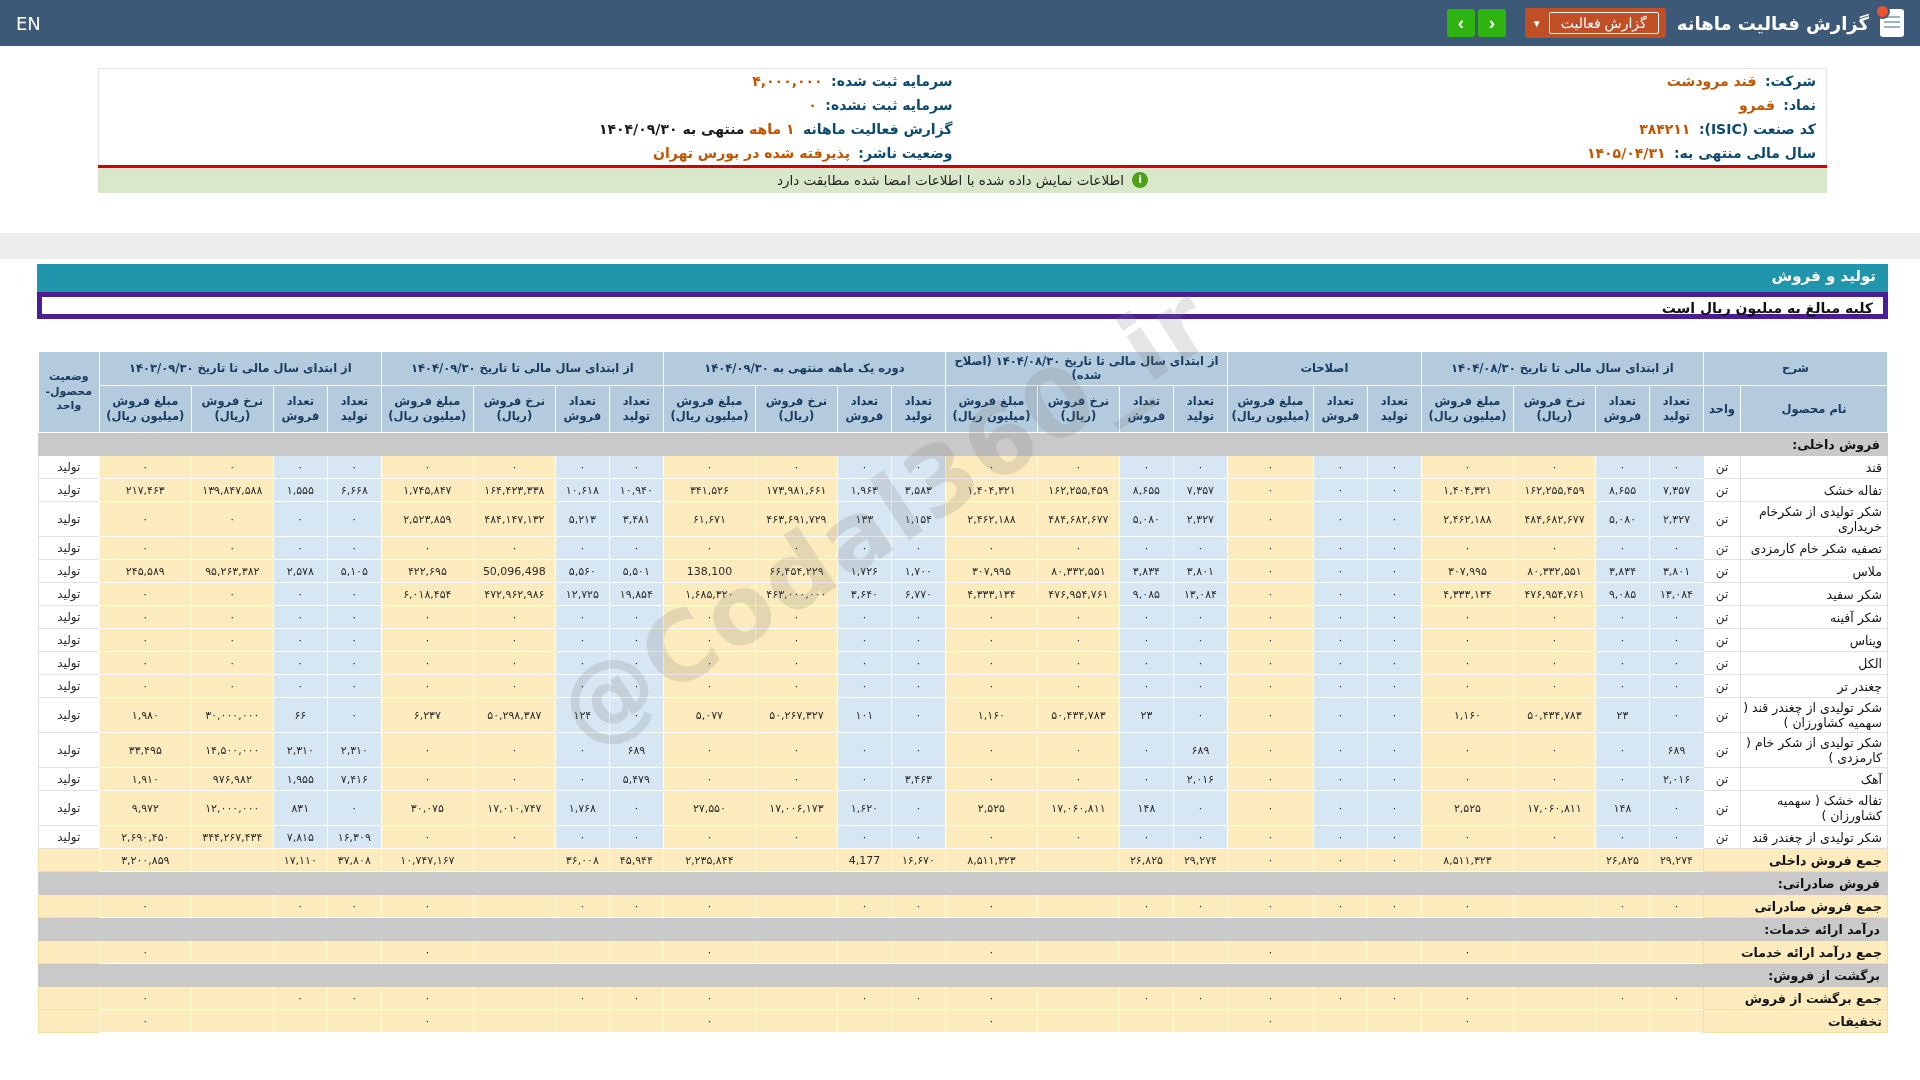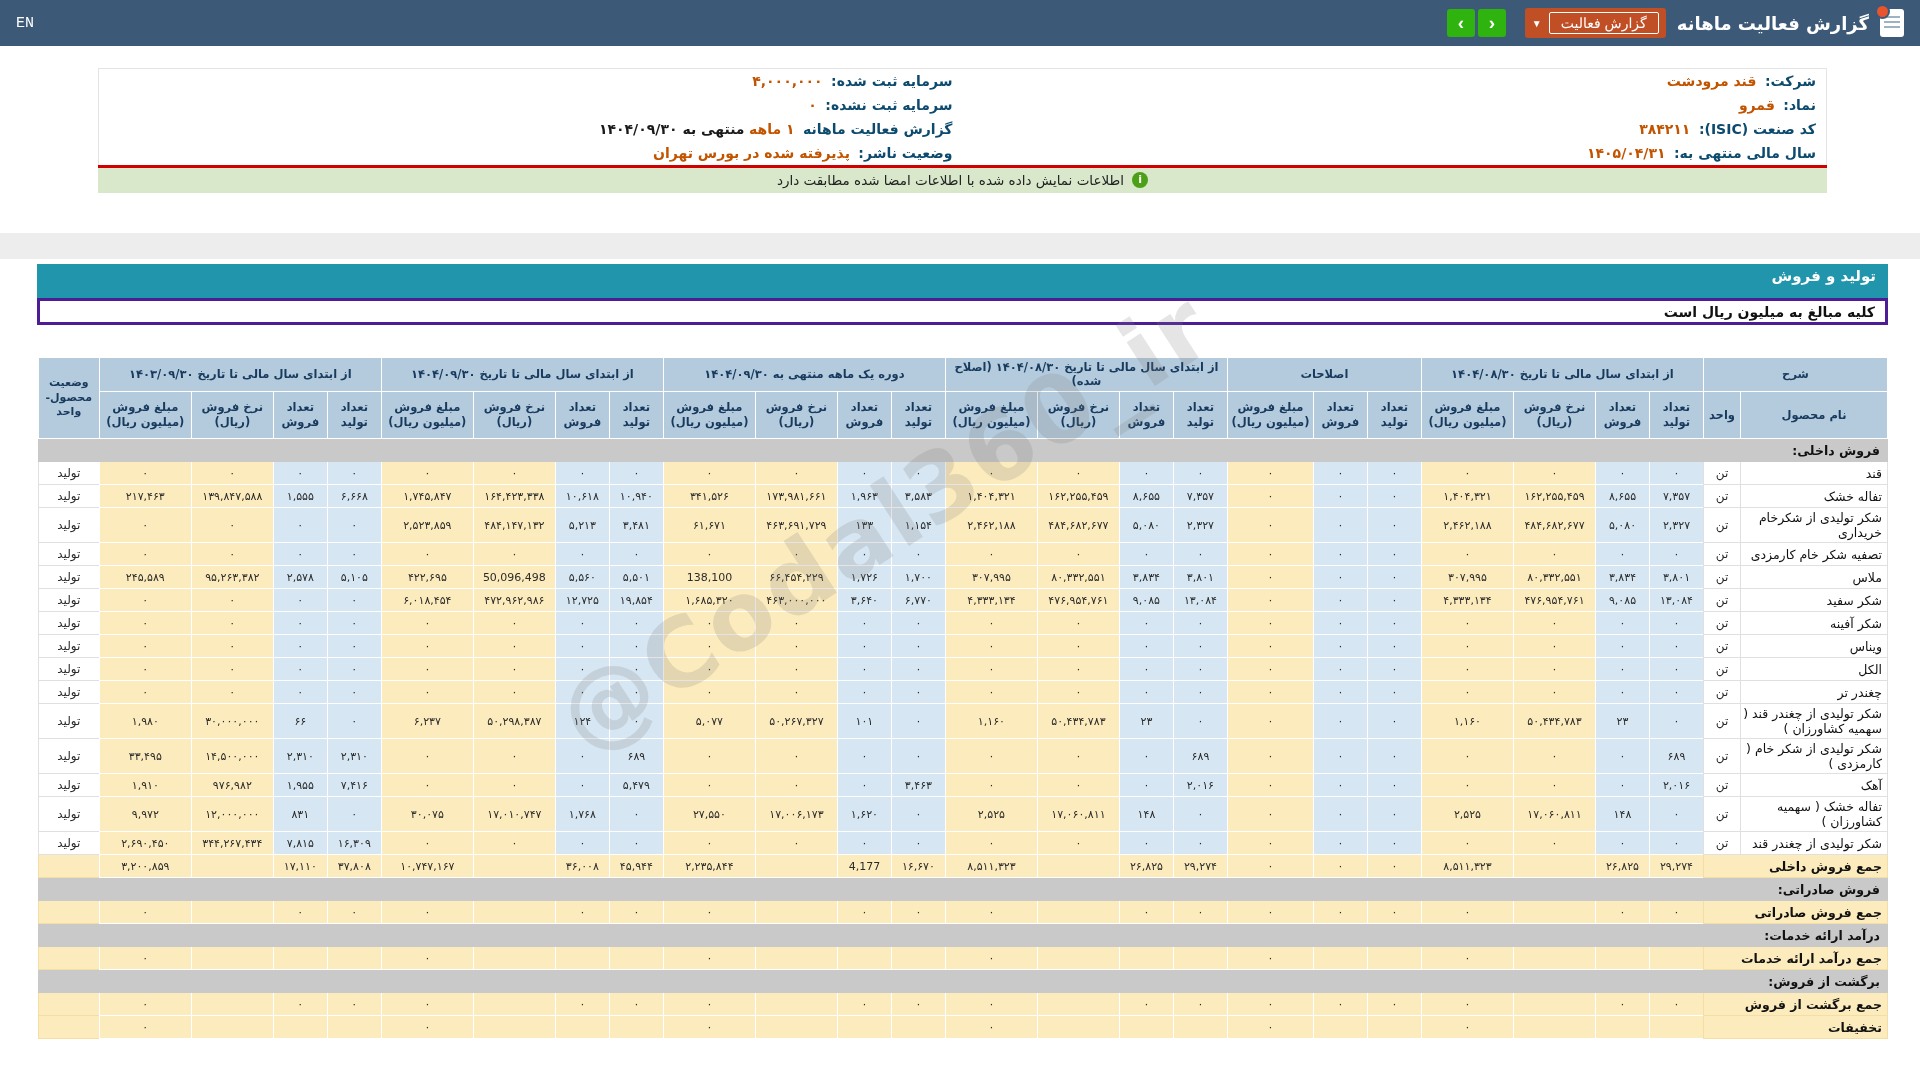--- a/index.html
+++ b/index.html
@@ -11,41 +11,41 @@
   .nav-right { display: flex; align-items: center; gap: 11px; }
   .report-icon { width: 24px; height: 28px; background: #fff; border-radius: 3px; position: relative; display: inline-block; }
   .report-icon::before { content: ""; position: absolute; right: 4px; top: 7px; width: 16px; height: 2px; background: #9db3c4; box-shadow: 0 5px 0 #9db3c4, 0 10px 0 #9db3c4; }
   .report-icon::after { content: ""; position: absolute; left: -5px; top: -5px; width: 11px; height: 11px; background: #e8542e; border-radius: 50%; border: 2px solid #3c5a77; }
   .nav-title { color: #fff; font-size: 18px; font-weight: bold; }
   .report-type-btn { background: #c04f26; border: none; border-radius: 3px; display: flex; align-items: center; padding: 4px 7px; gap: 7px; cursor: pointer; }
   .report-type-btn .inner { border: 1px solid #fff; color: #fff; font-size: 14px; padding: 2px 11px; border-radius: 2px; white-space: nowrap; }
   .caret { color: #fff; font-size: 10px; }
   .nav-arrows { display: flex; gap: 3px; margin-right: 8px; direction: ltr; }
   .nav-arrow { width: 28px; height: 28px; background: #2fb30e; color: #fff; border: none; border-radius: 3px; font-size: 19px; font-weight: bold; line-height: 26px; text-align: center; cursor: pointer; }
-  .nav-en { color: #fff; font-size: 15px; cursor: pointer; font-family: Liberation Mono, monospace; }
+  .nav-en { color: #fff; font-size: 18px; cursor: pointer; }
 
   
   .info-wrap { width: 1729px; margin: 22px 93px 0 0; }
   .company-info { width: 100%; border-collapse: collapse; border: 1px solid #e4e4e4; border-bottom: none; }
   .company-info td { width: 50%; height: 24px; font-size: 14px; padding: 0 10px; vertical-align: middle; }
   .info-label { font-weight: bold; color: #0c4a6e; }
   .info-value { color: #c25400; font-weight: bold; margin-right: 4px; }
   .info-suffix { font-weight: bold; color: #1a1a1a; margin-left: 48px; }
   .red-line { height: 3px; background: #d10000; width: 100%; }
   .signature-notice { height: 25px; background: #d9e8cb; display: flex; align-items: center; justify-content: center; gap: 8px; font-size: 13.5px; color: #222; }
   .info-icon { width: 16px; height: 16px; border-radius: 50%; background: #4ba017; color: #fff; font-size: 11px; line-height: 16px; text-align: center; font-weight: bold; flex: 0 0 auto; }
   .amounts-note-row { direction: ltr; text-align: left; margin-top: 12px; }
   .amounts-note { display: inline-block; border: 1px solid #8a8a8a; padding: 3px 13px; font-size: 14px; font-weight: bold; direction: rtl; background: #fff; }
 
   .gray-band { height: 26px; background: #ededed; margin-top: 40px; width: 1920px; }
 
   
   .main-section { width: 1851px; margin: 5px 32px 0 0; }
-  .section-bar { background: #2095ab; color: #fff; font-weight: bold; font-size: 15px; padding: 3px 12px; height: 34px; line-height: 19px; }
-  .section-subtitle { border: 3px solid #4c1d95; background: #fff; font-weight: bold; font-size: 14px; padding: 3px 10px; height: 27px; color: #111; }
+  .section-bar { background: #2095ab; color: #fff; font-weight: bold; font-size: 15px; padding: 3px 12px; height: 28px; line-height: 19px; }
+  .section-subtitle { border: 5px solid #4c1d95; background: #fff; font-weight: bold; font-size: 14px; padding: 3px 10px; height: 27px; color: #111; }
   .table-area { position: relative; margin-top: 32px; }
   .watermark { position: absolute; left: 470px; top: 110px; transform: rotate(-33deg); font-size: 95px; font-weight: bold; color: rgba(125,125,125,.20); direction: ltr; pointer-events: none; z-index: 5; letter-spacing: 3px; white-space: nowrap; }
 
   #main-table { border-collapse: collapse; table-layout: fixed; width: 1849px; position: relative; z-index: 1; }
   #main-table th { background: #b4cbdd; color: #173a5e; font-weight: bold; font-size: 11.5px; border: 1px solid #fff; white-space: pre-line; padding: 2px 1px; line-height: 1.3; }
   #main-table thead tr:first-child th { height: 24px; }
   #main-table th.sub { height: 47px; vertical-align: middle; margin-left: 38px; }
   #main-table th.status-h { font-size: 11px; }
   #main-table td { border: 1px solid #fff; font-size: 11px; text-align: center; height: 23px; padding: 2px; color: #2b2b2b; }
   #main-table td.c-b { background: #d6e7f3; }

